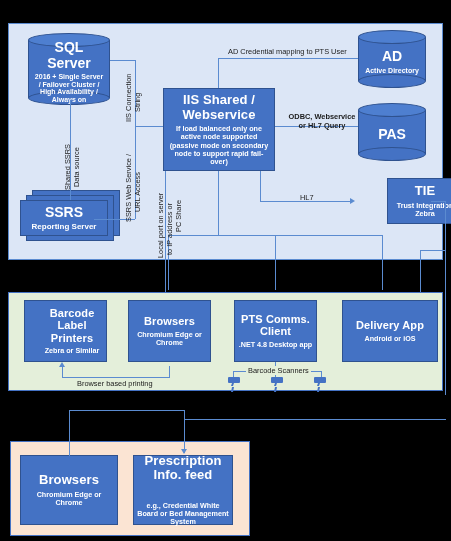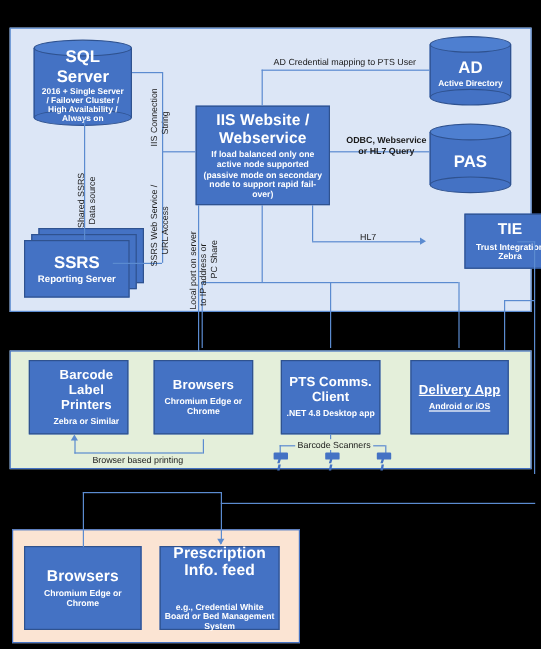--- a/index.html
+++ b/index.html
@@ -72,28 +72,28 @@
     <div class="top"></div>
     <div class="lbl">
       <div class="t">SQL Server</div>
       <div class="s">2016 + Single Server / Failover Cluster / High Availability / Always on</div>
     </div>
   </div>
 
   <div class="stackwrap" style="left:20px;top:190px;width:104px;height:62px;">
     <div class="sheet" style="left:12px;top:0;width:88px;height:46px;"></div>
     <div class="sheet" style="left:6px;top:5px;width:88px;height:46px;"></div>
-    <div class="sheet front" style="left:0;top:10px;width:88px;height:48px;">
+    <div class="sheet front" style="left:0;top:10px;width:88px;height:36px;">
       <div class="t">SSRS</div>
       <div class="s">Reporting Server</div>
     </div>
   </div>
 
   <div class="node" style="left:163px;top:88px;width:112px;height:83px;">
-    <div class="t">IIS Website / Webservice</div>
+    <div class="t">IIS Shared / Webservice</div>
     <div class="s">If load balanced only one active node supported (passive mode on secondary node to support rapid fail-over)</div>
   </div>
 
   <div class="cyl" style="left:358px;top:103px;width:68px;height:58px;">
     <div class="body"></div>
     <div class="bot"></div>
     <div class="top"></div>
     <div class="lbl">
       <div class="t">PAS</div>
     </div>
@@ -172,21 +172,21 @@
   <div class="node" style="left:128px;top:300px;width:83px;height:62px;">
     <div class="t" style="font-size:11px;">Browsers</div>
     <div class="s">Chromium Edge or Chrome</div>
   </div>
 
   <div class="node" style="left:234px;top:300px;width:83px;height:62px;">
     <div class="t" style="font-size:11px;">PTS Comms. Client</div>
     <div class="s">.NET 4.8 Desktop app</div>
   </div>
 
-  <div class="node" style="left:342px;top:300px;width:82px;height:62px;text-decoration:underline;">
+  <div class="node" style="left:342px;top:300px;width:96px;height:62px;">
     <div class="t" style="font-size:11px;">Delivery App</div>
     <div class="s">Android or iOS</div>
   </div>
 
   <div class="ln lnv" style="left:62px;top:366px;height:12px;"></div>
   <div class="ln lnh" style="left:62px;top:377px;width:107px;"></div>
   <div class="ln lnv" style="left:169px;top:366px;height:12px;"></div>
   <div class="arrow ar-u" style="left:59px;top:362px;"></div>
   <div class="cap" style="left:77px;top:379px;">Browser based printing</div>
 

